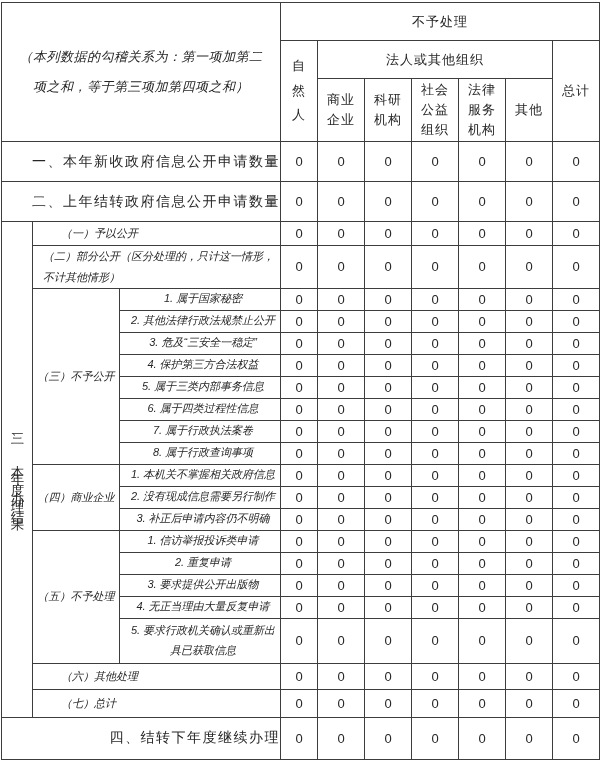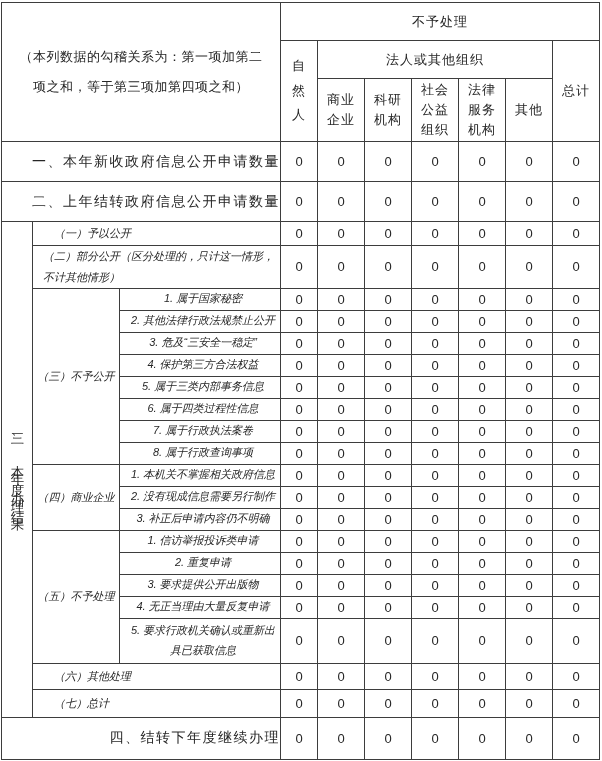--- a/index.html
+++ b/index.html
@@ -21,39 +21,40 @@
     padding: 0;
     overflow: hidden;
     vertical-align: middle;
   }
   .note {
     font-size: 13px;
     text-align: center;
     line-height: 2.3;
     padding: 0 14px;
     letter-spacing: 0.5px;
+    font-style: italic;
   }
   .hdr {
     font-size: 13px;
     text-align: center;
     letter-spacing: 1px;
   }
   .hdr .narrow1 { width: 1.2em; margin: 0 auto; line-height: 1.9; }
   .hdr .narrow2 { width: 2.4em; margin: 0 auto; line-height: 1.55; }
   .main-label {
     font-size: 14px;
     text-align: right;
     padding-left: 7px;
     letter-spacing: 1.5px;
   }
   .cat {
     font-size: 11px;
     font-style: italic;
     text-align: left;
-    padding-left: 21px;
+    padding-left: 28px;
     line-height: 1.9;
   }
   .cat.wrap { padding-right: 4px; padding-left: 10px; }
   .group {
     font-size: 11px;
     font-style: italic;
     text-align: center;
   }
   .item {
     font-size: 11px;

